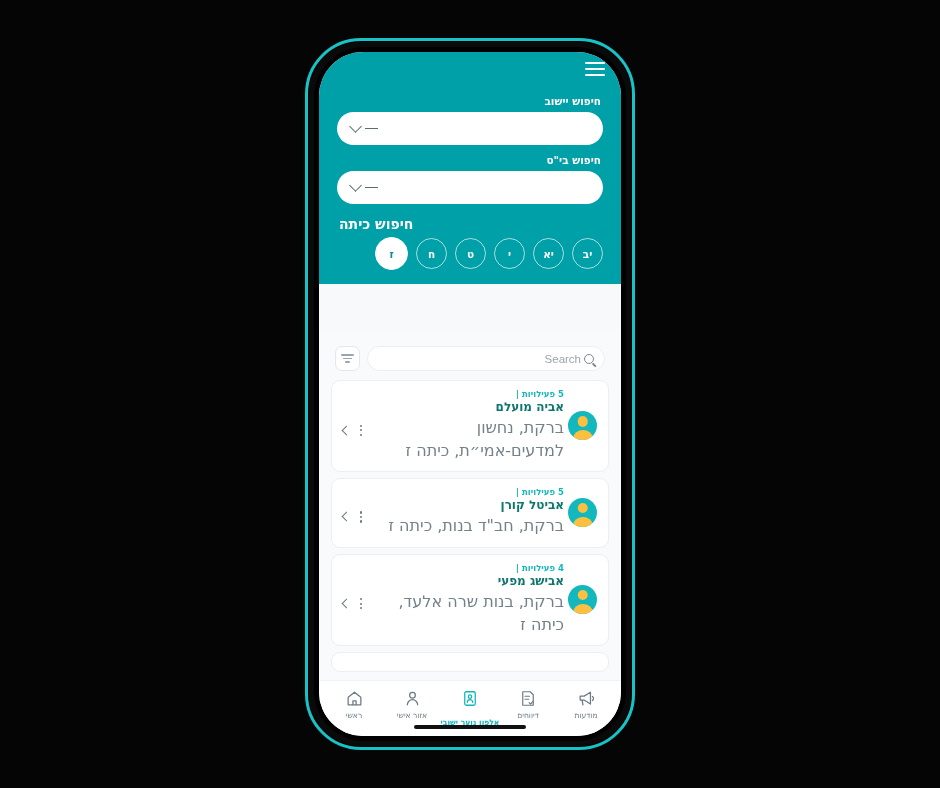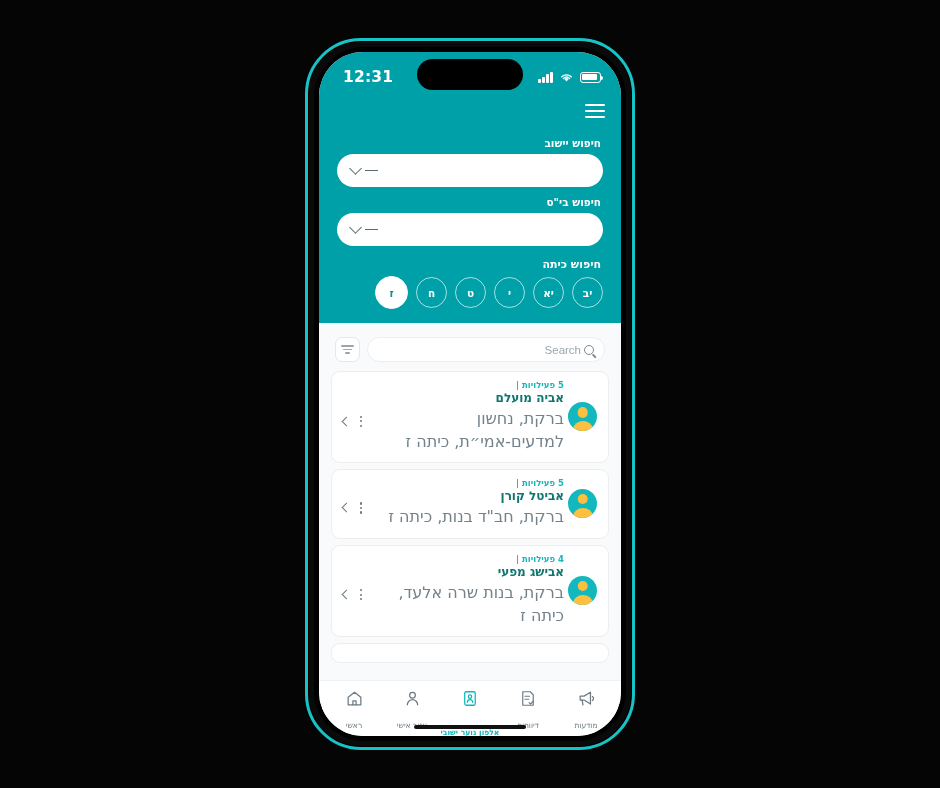--- a/index.html
+++ b/index.html
@@ -60,33 +60,33 @@
   .fld{ padding:0 18px; }
   .fld-label{ color:#fff; font-size:10.5px; font-weight:700; text-align:right; margin:9px 2px 5px 2px; }
   .fld-box{
     height:33px; background:#fff; border-radius:18px;
     display:flex; align-items:center; padding:0 14px;
     direction:ltr;
   }
   .fld-chev{ width:9px; height:9px; border-left:1.6px solid #5b6b72; border-bottom:1.6px solid #5b6b72; transform:rotate(-45deg); margin-top:-4px; }
   .fld-dash{ width:13px; height:1.8px; background:#5b6b72; margin-left:5px; }
 
-  .chips-label{ color:#fff; font-size:11px; font-weight:700; text-align:right; margin:12px 20px 6px 20px; }
+  .chips-label{ color:#fff; font-size:14px; font-weight:700; text-align:left; margin:12px 20px 6px 20px; }
   .chips{ display:flex; justify-content:flex-start; gap:8px; padding:0 18px 4px 18px; }
   .chip{
     width:31px; height:31px; border-radius:50%;
     border:1px solid rgba(255,255,255,.65);
     color:#fff; font-size:10.5px; font-weight:600;
     display:flex; align-items:center; justify-content:center;
     cursor:pointer; flex:0 0 auto;
   }
   .chip.active{ background:#fff; color:#0b8f95; border-color:#fff; width:33px; height:33px; margin-top:-1px; }
 
   
-  .body{ flex:1 1 auto; background:#f8fafb; padding:10px 12px 0 12px; overflow:hidden; position:relative; }
+  .body{ flex:1 1 auto; background:#f8fafb; padding:10px 12px 0 12px; overflow:hidden; position:relative;margin-top:48px; }
 
   .searchrow{ display:flex; gap:7px; align-items:center; margin:4px 4px 9px 4px; direction:ltr; }
   .filter-btn{
     width:25px; height:25px; border:1px solid #e3e8ea; border-radius:7px; background:#fff;
     display:flex; flex-direction:column; align-items:center; justify-content:center; gap:2.2px; cursor:pointer; flex:0 0 auto;
   }
   .filter-btn i{ display:block; height:1.5px; background:#9aa6ac; border-radius:1px; }
   .filter-btn i:nth-child(1){ width:13px; } .filter-btn i:nth-child(2){ width:9px; } .filter-btn i:nth-child(3){ width:5px; }
   .search-box{
     flex:1 1 auto; height:25px; background:#fff; border:1px solid #eceff1; border-radius:13px;
@@ -118,54 +118,36 @@
   .dots i{ width:2.3px; height:2.3px; border-radius:50%; background:#6b7a82; display:block; }
   .chev{ width:7px; height:7px; border-top:1.6px solid #6b7a82; border-right:1.6px solid #6b7a82; transform:rotate(-135deg); cursor:pointer; }
 
   
   .tabbar{
     flex:0 0 auto; height:56px; background:#fff;
     display:flex; align-items:flex-start; justify-content:space-around;
     padding:7px 6px 0 6px; border-top:1px solid #f0f2f3;
     position:relative; z-index:5;
   }
-  .tab{ display:flex; flex-direction:column; align-items:center; gap:13px; cursor:pointer; width:58px; }
+  .tab{ display:flex; flex-direction:column; align-items:center; gap:3px; cursor:pointer; width:58px; }
   .tab-ico{ width:20px; height:20px; display:flex; align-items:center; justify-content:center; }
   .tab-lbl{ font-size:7.6px; color:#6d7c84; white-space:nowrap; }
   .tab.active .tab-lbl{ color:#0eb7bd; font-weight:700;margin-top:7px; }
   .home-ind{ position:absolute; left:50%; bottom:7px; transform:translateX(-50%); width:112px; height:4px; background:#111; border-radius:3px; z-index:6; }
 </style>
 </head>
 <body>
 
 <div id="stage">
   <div class="phone-outer">
     <div class="phone-bezel"></div>
     <div class="screen">
 
       <div class="header">
 
-        <div class="statusbar">
-          <div class="sb-time">12:31</div>
-          <div class="notch"></div>
-          <div class="sb-right">
-            <div class="sig">
-                <i></i>
-                <i></i>
-                <i></i>
-                <i></i>
-              </div>
-            <svg width="15" height="11" viewBox="0 0 16 12">
-              <path d="M8 10.3 L5.6 7.7 a3.6 3.6 0 0 1 4.8 0 Z" fill="#fff"></path>
-              <path d="M2.8 5.2 a7.6 7.6 0 0 1 10.4 0" stroke="#fff" stroke-width="1.5" fill="none" stroke-linecap="round"></path>
-              <path d="M4.6 7 a5.1 5.1 0 0 1 6.8 0" stroke="#fff" stroke-width="1.5" fill="none" stroke-linecap="round"></path>
-            </svg>
-            <div class="batt"></div>
-          </div>
-        </div>
 
         <div class="menu-row">
           <div class="hamburger">
             <span></span>
               <span></span>
               <span></span>
           </div>
         </div>
 
         <div class="fld">

